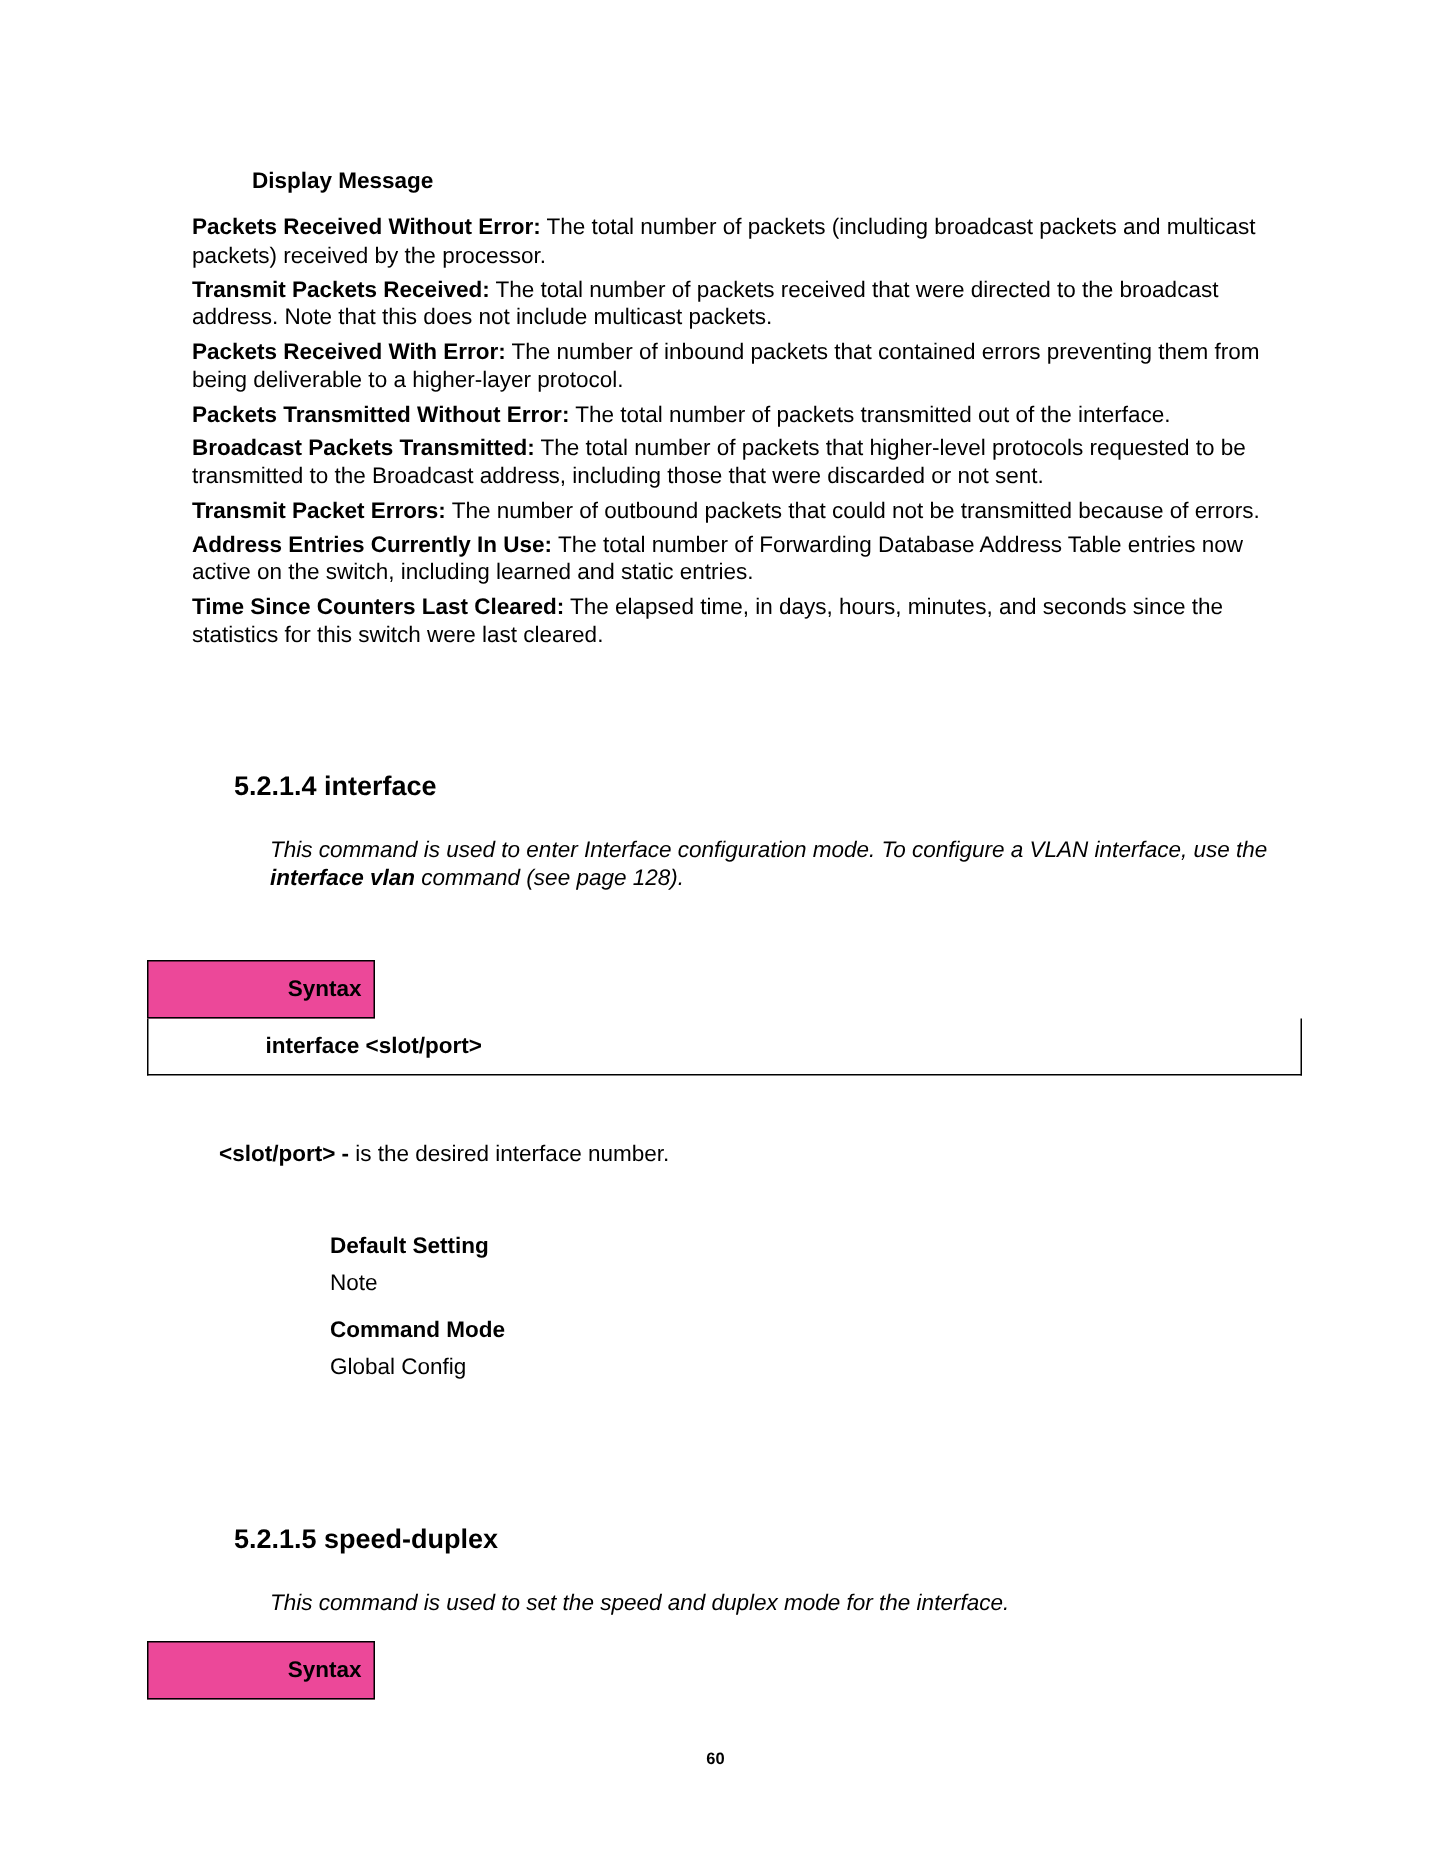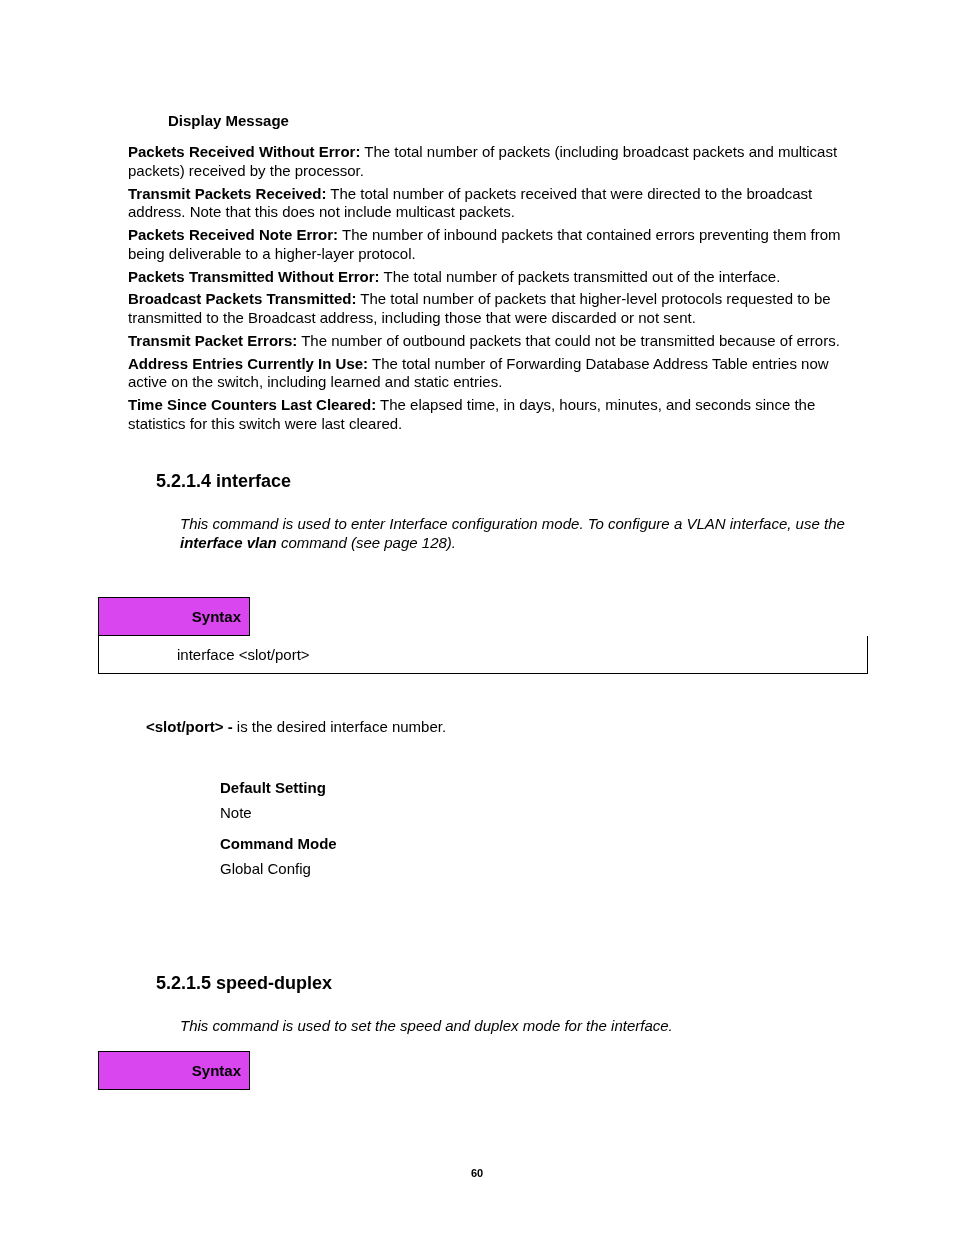--- a/index.html
+++ b/index.html
@@ -25,47 +25,47 @@
   .definitions p {
     margin: 0 0 4px 0;
     line-height: 1.25;
   }
   .term {
     font-weight: bold;
   }
   .section-heading {
     font-weight: bold;
     font-size: 18px;
-    margin-top: 37px;
+    margin-top: 80px;
     margin-left: 28px;
   }
   .section-desc {
     margin-left: 52px;
     margin-top: 22px;
     line-height: 1.3;
     font-style: italic;
   }
   .syntax-box-outer {
     margin-top: 44px;
   }
   .syntax-label {
     display: inline-block;
     border: 1px solid #000;
-    background: #d946ef;
+    background: #ec4899;
     font-weight: bold;
     padding: 10px 8px 10px 0;
     width: 152px;
     text-align: right;
     box-sizing: border-box;
     margin-left: -30px;
   }
   .syntax-command {
     border: 1px solid #000;
     border-top: none;
-    font-weight: normal;
+    font-weight: bold;
     padding: 10px 8px 10px 78px;
     margin-left: -30px;
     margin-right: -10px;
   }
   .param-note {
     margin-top: 44px;
     margin-left: 18px;
   }
   .detail-block {
     margin-left: 92px;
@@ -92,21 +92,21 @@
 </head>
 <body>
 
 <div class="page">
 
   <div class="display-heading">Display Message</div>
 
   <div class="definitions">
     <p><span class="term">Packets Received Without Error:</span><span> The total number of packets (including broadcast packets and multicast packets) received by the processor.</span></p>
     <p><span class="term">Transmit Packets Received:</span><span> The total number of packets received that were directed to the broadcast address. Note that this does not include multicast packets.</span></p>
-    <p><span class="term">Packets Received Note Error:</span><span> The number of inbound packets that contained errors preventing them from being deliverable to a higher-layer protocol.</span></p>
+    <p><span class="term">Packets Received With Error:</span><span> The number of inbound packets that contained errors preventing them from being deliverable to a higher-layer protocol.</span></p>
     <p><span class="term">Packets Transmitted Without Error:</span><span> The total number of packets transmitted out of the interface.</span></p>
     <p><span class="term">Broadcast Packets Transmitted:</span><span> The total number of packets that higher-level protocols requested to be transmitted to the Broadcast address, including those that were discarded or not sent.</span></p>
     <p><span class="term">Transmit Packet Errors:</span><span> The number of outbound packets that could not be transmitted because of errors.</span></p>
     <p><span class="term">Address Entries Currently In Use:</span><span> The total number of Forwarding Database Address Table entries now active on the switch, including learned and static entries.</span></p>
     <p><span class="term">Time Since Counters Last Cleared:</span><span> The elapsed time, in days, hours, minutes, and seconds since the statistics for this switch were last cleared.</span></p>
   </div>
 
   <div class="section-heading">
     <span>5.2.1.4 </span><span>interface</span>
   </div>

